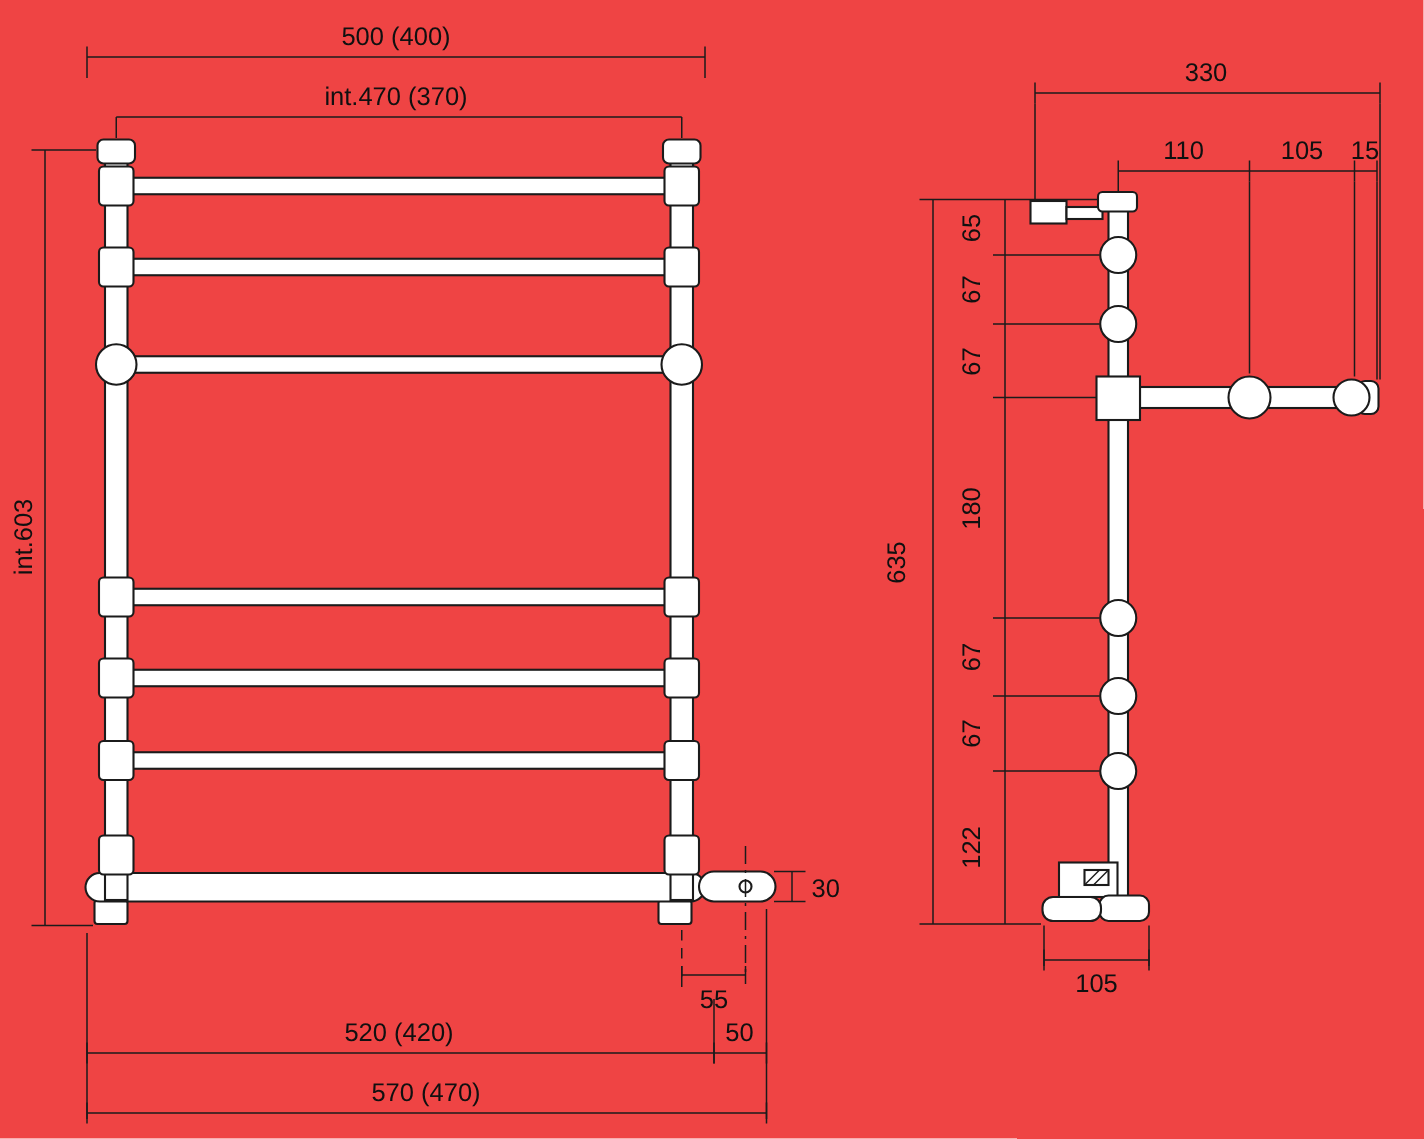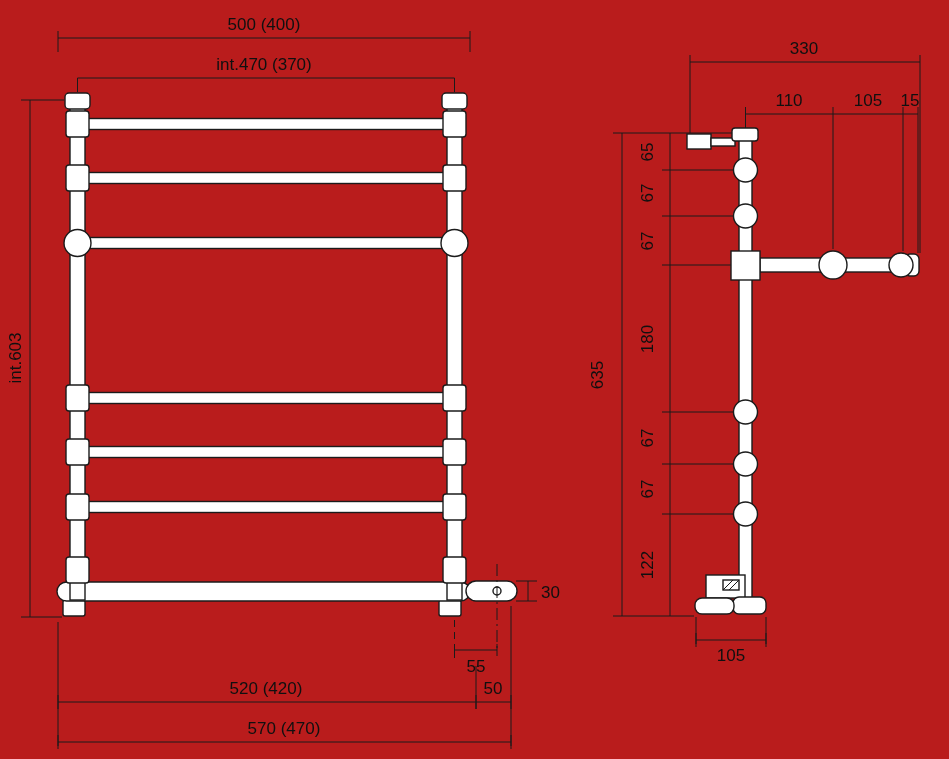--- a/index.html
+++ b/index.html
@@ -1,16 +1,16 @@
 <!DOCTYPE html>
 <html><head>
 <meta charset="utf-8">
 <style>
   html,body { margin:0; padding:0; background:#ffffff; }
-  .page { position:relative; width:949px; height:759px; background:#b91c1c; overflow:hidden; }
+  .page { position:relative; width:949px; height:759px; background:#ef4444; overflow:hidden; }
   svg { display:block; }
   .s  { fill:#ffffff; stroke:#1b1b1b; stroke-width:1.4; }
   .d  { stroke:#1b1b1b; stroke-width:1; fill:none; }
   .dash    { stroke-dasharray:7 5; }
   .dashdot { stroke-dasharray:12 4 2 4; }
   text { font-family:"Liberation Sans","DejaVu Sans",sans-serif; font-size:17px; fill:#101010; stroke:none; }
   .mid { text-anchor:middle; }
 </style>
 </head>
 <body>

